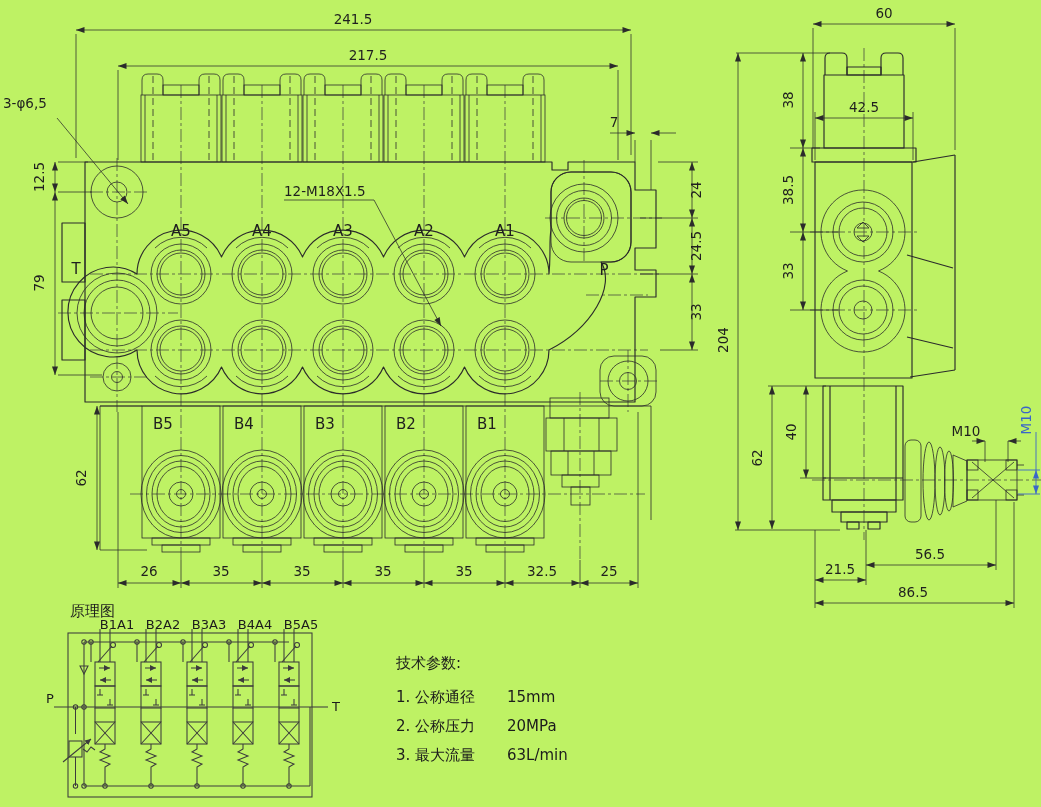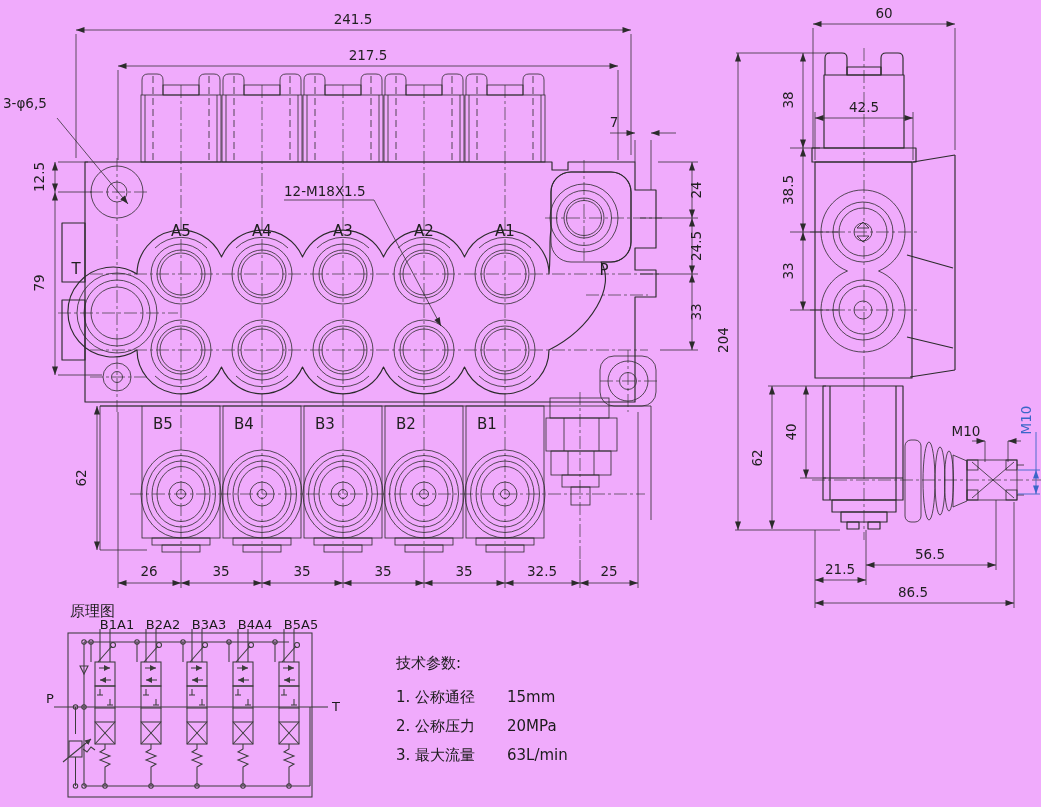--- a/index.html
+++ b/index.html
@@ -1,16 +1,16 @@
 <!DOCTYPE html>
 <html><head>
 <meta charset="utf-8">
 <style>
   html,body{margin:0;padding:0;background:#fff;}
-  #stage{width:1041px;height:807px;background:#f0abfc;position:relative;font-family:"DejaVu Sans",sans-serif;}
+  #stage{width:1041px;height:807px;background:#bef264;position:relative;font-family:"DejaVu Sans",sans-serif;}
   .ln,.ln *{stroke:#2b2b2b;stroke-width:1.15;fill:none;stroke-linejoin:round;stroke-linecap:butt;}
   .tn,.tn *{stroke:#2b2b2b;stroke-width:0.8;fill:none;}
   .dm,.dm *{stroke:#2b2b2b;stroke-width:0.75;fill:none;}
   .cl,.cl *{stroke:#3a3a3a;stroke-width:0.7;fill:none;stroke-dasharray:13 3 3 3;}
   .hid,.hid *{stroke:#2b2b2b;stroke-width:0.8;fill:none;stroke-dasharray:7 4;}
   .blu,.blu *{stroke:#3a66c8;stroke-width:0.9;fill:none;}
   .dtx text{fill:#1f1f1f;font-size:13.5px;font-family:"DejaVu Sans",sans-serif;}
   .ptx text{fill:#1f1f1f;font-size:15px;font-family:"DejaVu Sans",sans-serif;}
   .btx text{fill:#3a66c8;font-size:13.5px;font-family:"DejaVu Sans",sans-serif;}
   .ctx text{fill:#1c1c1c;font-size:15px;font-family:"DejaVu Sans",sans-serif;}

